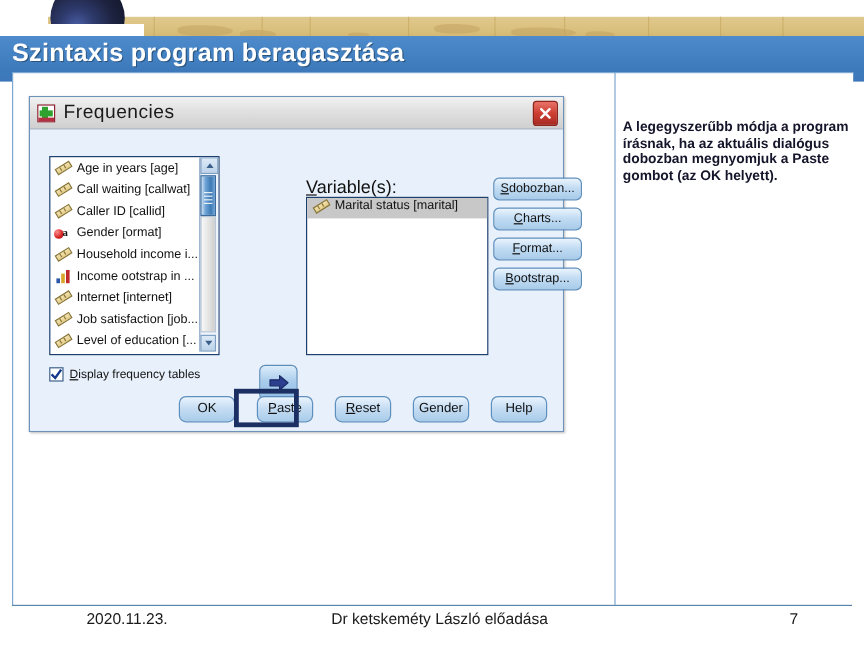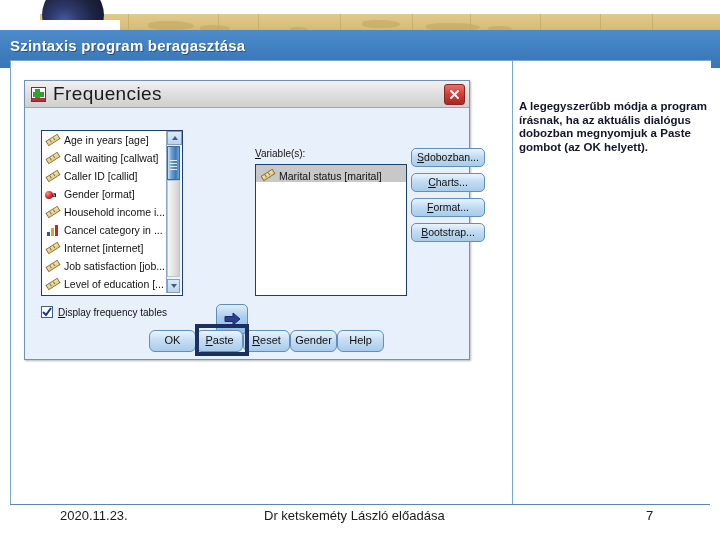--- a/index.html
+++ b/index.html
@@ -20,21 +20,21 @@
      background:radial-gradient(circle at 36% 62%, #4b5fa8 0%, #2f3b6e 26%, #1d2340 55%, #0e1020 100%);
      box-shadow:0 0 0 0 #fff;}
   .globe-mask{position:absolute;left:28px;top:20px;width:92px;height:26px;background:#ffffff;}
   .blue-band{position:absolute;left:0;top:34px;width:720px;height:34px;
      background:linear-gradient(180deg,#4a87c8 0%,#4280c2 50%,#3a76b8 100%);}
   .blue-band .lite{position:absolute;top:0;height:34px;background:#ffffff;opacity:.11;}
   .blue-band .outline{position:absolute;border:1px solid rgba(255,255,255,.55);}
   .title-bar{position:absolute;left:0;top:30px;width:720px;height:30px;
      background:linear-gradient(180deg,#4f8bcb 0%,#4483c4 45%,#3c78ba 100%);
      display:flex;align-items:center;}
-  .title-bar .t{margin-left:10px;color:#ffffff;font-size:15px;font-weight:bold;
+  .title-bar .t{margin-left:10px;color:#ffffff;font-size:21px;font-weight:bold;
      letter-spacing:.2px;text-shadow:1px 1px 0 rgba(0,0,0,.35);}
 
   
   .content-frame{position:absolute;left:10px;top:60px;width:700px;height:444px;
      border-left:1px solid #7ba7d0;border-top:1px solid #7ba7d0;background:#ffffff;}
   .vdivider{position:absolute;left:512px;top:60px;width:1px;height:444px;background:#7ba7d0;}
   .hdivider{position:absolute;left:10px;top:504px;width:700px;height:1px;background:#5b87ae;}
 
   
   .note{position:absolute;left:519px;top:70px;width:196px;
@@ -45,21 +45,21 @@
   .dlg{position:absolute;left:24px;top:80px;width:444px;height:278px;
      background:#e8f1fb;border:1px solid #6f93b8;
      box-shadow:1px 1px 2px rgba(0,0,0,.28);}
   .dlg-title{height:26px;background:linear-gradient(180deg,#f2f2f2 0%,#e2e2e2 40%,#cfcfcf 100%);
      border-bottom:1px solid #9aa7b4;display:flex;align-items:center;position:relative;}
   .spss-ico{width:15px;height:15px;margin-left:6px;position:relative;
      background:#ffffff;border:1px solid #8d2230;box-sizing:border-box;}
   .spss-ico .g1{position:absolute;left:3px;top:1px;width:5px;height:11px;background:#2fa12f;}
   .spss-ico .g2{position:absolute;left:1px;top:4px;width:11px;height:5px;background:#2fa12f;}
   .spss-ico .r1{position:absolute;left:0;bottom:0;width:13px;height:3px;background:#b23042;}
-  .dlg-title .txt{margin-left:7px;font-size:19px;color:#1a1a1a;font-weight:normal;letter-spacing:.4px;}
+  .dlg-title .txt{margin-left:7px;font-size:16px;color:#1a1a1a;font-weight:normal;letter-spacing:.4px;}
   .close-btn{position:absolute;right:4px;top:3px;width:19px;height:19px;border-radius:3px;
      background:linear-gradient(180deg,#e8736a 0%,#cf4034 48%,#a72a22 100%);
      border:1px solid #8d251e;display:flex;align-items:center;justify-content:center;}
   .close-btn svg{display:block;}
 
   .dlg-body{position:relative;height:251px;background:#e8f1fb;}
 
   
   .srclist{position:absolute;left:16px;top:22px;width:140px;height:164px;
      background:#ffffff;border:1px solid #1d3f6e;overflow:hidden;}
@@ -97,51 +97,51 @@
   .strack{position:absolute;left:0;top:49px;width:13px;height:97px;
      background:linear-gradient(90deg,#f7f7f7 0%,#e3e3e3 55%,#cfcfcf 100%);border:1px solid #b9c6d4;box-sizing:border-box;}
   .sdn{position:absolute;left:0;bottom:0;width:13px;}
 
   
   .arrowbtn{position:absolute;left:191px;top:196px;width:30px;height:28px;border-radius:5px;
      background:linear-gradient(180deg,#dcecfa 0%,#aacdec 45%,#8fbbe4 100%);
      border:1px solid #5d8db9;display:flex;align-items:center;justify-content:center;}
 
   
-  .tgt-label{position:absolute;left:230px;top:40px;font-size:10px;color:#111;text-align:center;}
+  .tgt-label{position:absolute;left:230px;top:40px;font-size:15px;color:#111;text-align:center;}
   .tgt-label u{text-decoration:underline;}
   .tgtlist{position:absolute;left:230px;top:56px;width:150px;height:130px;
      background:#ffffff;border:1px solid #1d3f6e;}
-  .tgtrow{display:flex;align-items:flex-end;height:17px;padding-left:4px;background:#c8c8c8;
+  .tgtrow{display:flex;align-items:flex-start;height:17px;padding-left:4px;background:#c8c8c8;
      font-size:10.5px;color:#111;white-space:nowrap;}
 
   
   .sidebtns{position:absolute;left:386px;top:40px;width:74px;}
   .btn{background:linear-gradient(180deg,#eaf4fd 0%,#c2dcf3 45%,#a8cbe9 100%);
      border:1px solid #5f8fbd;border-radius:5px;
      font-size:10.5px;color:#111;text-align:center;line-height:17px;height:17px;
      margin-bottom:6px;font-family:"Liberation Sans", sans-serif;}
   .btn u{text-decoration:underline;}
 
   
   .chk-wrap{position:absolute;left:16px;top:198px;display:flex;align-items:center;font-size:10px;color:#111;}
   .chk{width:12px;height:12px;background:#ffffff;border:1px solid #3a5f8a;margin-right:5px;
      position:relative;box-sizing:border-box;}
   .chk svg{position:absolute;left:0px;top:0px;}
 
   
-  .bottombtns{position:absolute;left:124px;top:222px;display:flex;gap:0;align-items:center;}
+  .bottombtns{position:absolute;left:124px;top:222px;display:flex;gap:18px;align-items:center;}
   .bbtn{width:45px;height:20px;line-height:19px;text-align:center;font-size:11px;color:#111;
      background:linear-gradient(180deg,#eaf4fd 0%,#c6ddf3 45%,#a9ccea 100%);
      border:1px solid #5f8fbd;border-radius:6px;}
   .paste-hl{position:absolute;left:170px;top:216px;width:54px;height:32px;
      border:4px solid #1b2f63;box-sizing:border-box;background:transparent;}
 
   
-  .footer{position:absolute;left:0;top:508px;width:696px;height:24px;}
+  .footer{position:absolute;left:12px;top:508px;width:696px;height:24px;}
   .footer .date{position:absolute;left:60px;top:0;font-size:13px;color:#1a1a1a;}
   .footer .center{position:absolute;left:264px;top:0;font-size:13px;color:#1a1a1a;}
   .footer .pageno{position:absolute;left:646px;top:0;font-size:13px;color:#1a1a1a;}
 </style>
 </head>
 <body>
 
 <div class="slide">
 
   <div class="banner">
@@ -233,21 +233,21 @@
               <i></i>
             </span>
           <span>Household income i...</span>
         </div>
         <div class="varrow">
           <span class="ico ico-bars">
               <b></b>
               <b></b>
               <b></b>
             </span>
-          <span>Cancel category in ...</span>
+          <span>Income ootstrap in ...</span>
         </div>
         <div class="varrow">
           <span class="ico ico-ruler">
               <i></i>
             </span>
           <span>Internet [internet]</span>
         </div>
         <div class="varrow">
           <span class="ico ico-ruler">
               <i></i>

